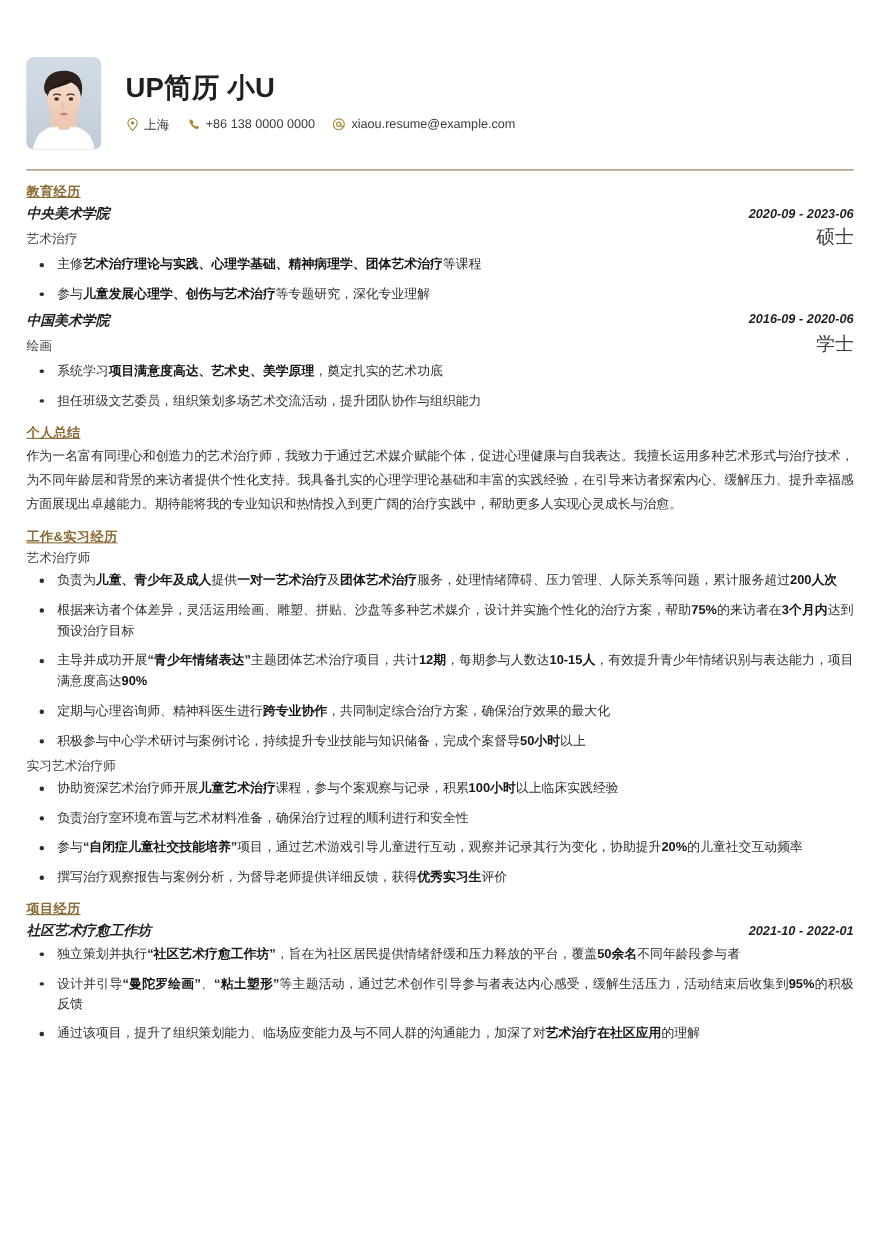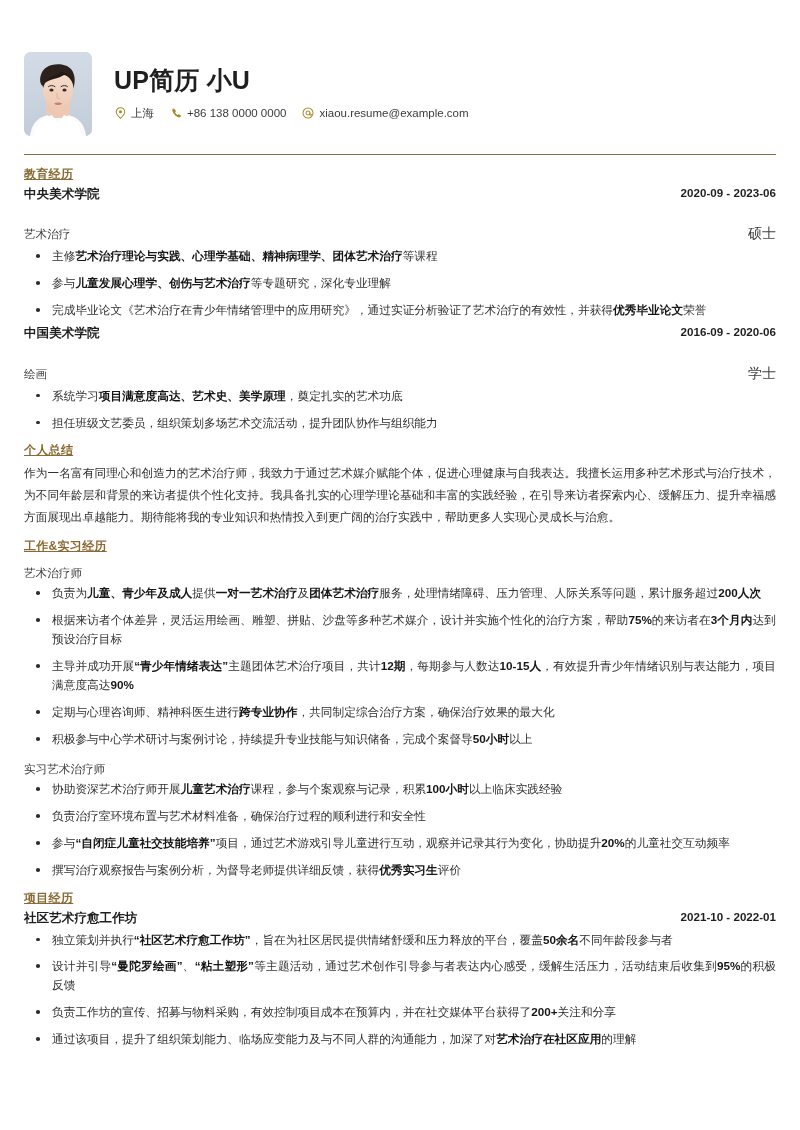--- a/index.html
+++ b/index.html
@@ -94,22 +94,23 @@
     margin: 10px 0 3px 0;
     line-height: 1.35;
     text-decoration: underline;
   }
   .section:first-of-type .section-title { margin-top: 0; }
 
   .entry { margin-bottom: 2px; }
   .entry-head {
     display: flex;
     justify-content: space-between;
-    align-items: flex-start;
+    align-items: flex-end;
     line-height: 1.45;
+    font-style: italic;
   }
   .entry-org {
     font-size: 12.6px;
     font-weight: 700;
     color: #1f1f1f;
   }
   .entry-date {
     font-size: 11.6px;
     font-weight: 700;
     color: #1f1f1f;
@@ -122,25 +123,24 @@
     align-items: baseline;
     line-height: 1.5;
     margin-bottom: 2px;
   }
   .entry-role {
     font-size: 11.6px;
     color: #3d3d3d;
     font-weight: 400;
   }
   .entry-degree {
-    font-size: 14px;
+    font-size: 17px;
     color: #3d3d3d;
     white-space: nowrap;
     padding-left: 14px;
-    margin-top: 20px;
   }
 
   
   ul.bullets {
     list-style: none;
     margin: 3px 0 4px 0;
     padding: 0;
   }
   ul.bullets li {
     position: relative;
@@ -257,21 +257,20 @@
             <span class="entry-org">中央美术学院</span>
             <span class="entry-date">2020-09 - 2023-06</span>
           </div>
           <div class="entry-sub">
             <span class="entry-role">艺术治疗</span>
             <span class="entry-degree">硕士</span>
           </div>
           <ul class="bullets">
             <li>主修<b>艺术治疗理论与实践、心理学基础、精神病理学、团体艺术治疗</b>等课程</li>
             <li>参与<b>儿童发展心理学、创伤与艺术治疗</b>等专题研究，深化专业理解</li>
-            <li>完成毕业论文《艺术治疗在青少年情绪管理中的应用研究》，通过实证分析验证了艺术治疗的有效性，并获得<b>优秀毕业论文</b>荣誉</li>
           </ul>
         </div>
         <div class="entry">
           <div class="entry-head">
             <span class="entry-org">中国美术学院</span>
             <span class="entry-date">2016-09 - 2020-06</span>
           </div>
           <div class="entry-sub">
             <span class="entry-role">绘画</span>
             <span class="entry-degree">学士</span>
@@ -317,20 +316,19 @@
       <div class="section">
         <div class="section-title">项目经历</div>
         <div class="entry">
           <div class="entry-head">
             <span class="entry-org">社区艺术疗愈工作坊</span>
             <span class="entry-date">2021-10 - 2022-01</span>
           </div>
           <ul class="bullets">
             <li>独立策划并执行<b>“社区艺术疗愈工作坊”</b>，旨在为社区居民提供情绪舒缓和压力释放的平台，覆盖<b>50余名</b>不同年龄段参与者</li>
             <li>设计并引导<b>“曼陀罗绘画”</b>、<b>“粘土塑形”</b>等主题活动，通过艺术创作引导参与者表达内心感受，缓解生活压力，活动结束后收集到<b>95%</b>的积极反馈</li>
-            <li>负责工作坊的宣传、招募与物料采购，有效控制项目成本在预算内，并在社交媒体平台获得了<b>200+</b>关注和分享</li>
             <li>通过该项目，提升了组织策划能力、临场应变能力及与不同人群的沟通能力，加深了对<b>艺术治疗在社区应用</b>的理解</li>
           </ul>
         </div>
       </div>
     </div>
 
 </div>
 
 </body></html>

